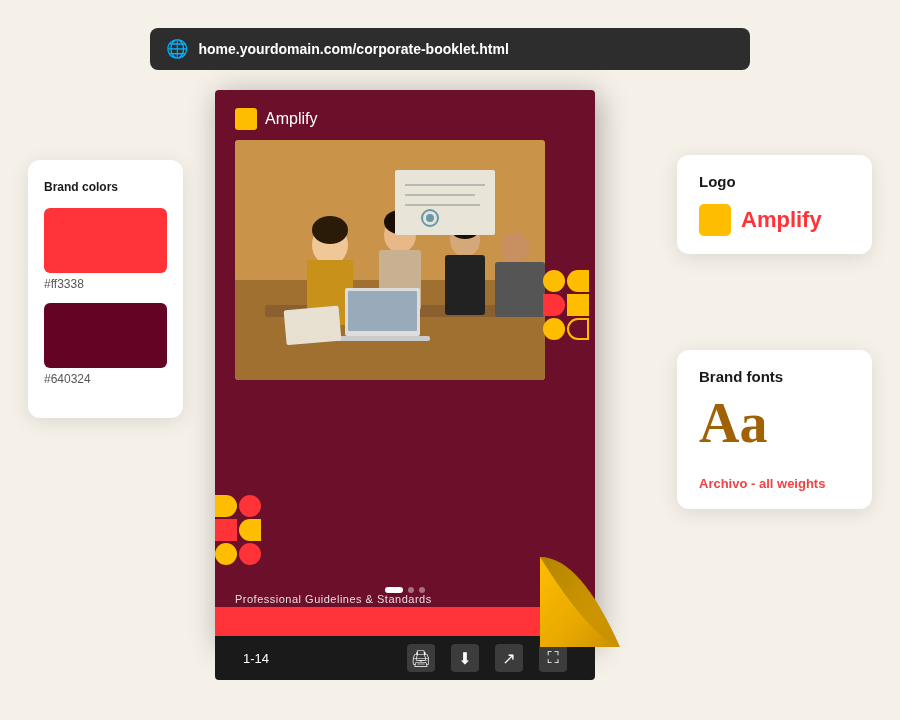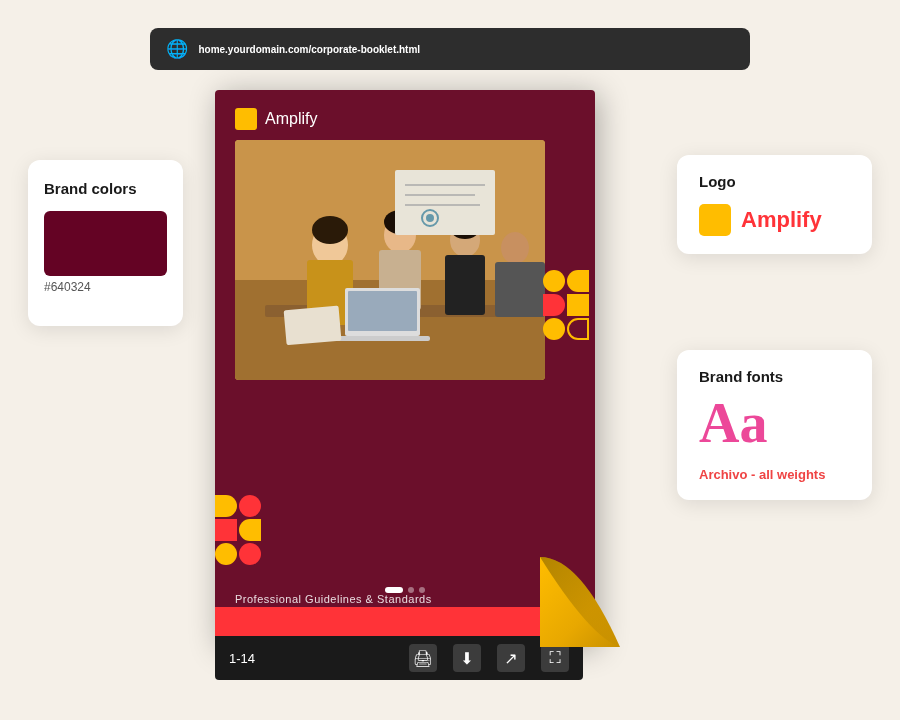--- a/index.html
+++ b/index.html
@@ -25,41 +25,41 @@
       align-items: center;
       gap: 10px;
       z-index: 10;
     }
     .browser-bar .globe-icon {
       color: #aaa;
       font-size: 18px;
     }
     .browser-bar .url {
       color: white;
-      font-size: 10px;
+      font-size: 14px;
       font-weight: 500;
     }
     .browser-bar .url span {
       font-weight: 700;
     }
 
     
     .brand-colors-panel {
       position: absolute;
       left: 28px;
       top: 160px;
       background: white;
       border-radius: 12px;
       padding: 20px 16px;
       width: 155px;
       box-shadow: 0 4px 20px rgba(0,0,0,0.1);
       z-index: 5;
     }
     .brand-colors-panel .panel-title {
-      font-size: 15px;
+      font-size: 12px;
       font-weight: 700;
       color: #1a1a1a;
       margin-bottom: 14px;
     }
     .color-swatch {
       border-radius: 6px;
       margin-bottom: 6px;
     }
     .color-swatch-rect {
       width: 123px;
@@ -211,28 +211,28 @@
     .page-curl svg {
       width: 100%;
       height: 100%;
     }
 
     
     .booklet-toolbar {
       position: absolute;
       bottom: 0;
       left: 0;
-      right: 22px;
+      right: 10px;
       height: 44px;
       background: #1a1a1a;
       border-radius: 0 0 4px 4px;
       display: flex;
       align-items: center;
       justify-content: space-between;
-      padding: 0 14px;
+      padding: 0 28px;
     }
     .toolbar-page {
       color: white;
       font-size: 13px;
     }
     .toolbar-icons {
       display: flex;
       gap: 16px;
     }
     .toolbar-icon {
@@ -319,43 +319,47 @@
     }
     .fonts-panel .panel-title {
       font-size: 15px;
       font-weight: 700;
       color: #1a1a1a;
       margin-bottom: 10px;
     }
     .font-sample {
       font-size: 56px;
       font-weight: 700;
-      color: #ec4899;
+      color: #a16207;
       line-height: 1;
-      margin-bottom: 16px;
+      margin-bottom: 25px;
       font-family: Georgia, serif;
     }
     .font-name {
       font-size: 13px;
       font-weight: 600;
       color: #ef4444;
     }
   </style>
 </head>
 <body>
 
 <div class="browser-bar">
   <span class="globe-icon">🌐</span>
   <span class="url">
     <span>home.yourdomain.com/</span><span>corporate-booklet.html</span>
   </span>
 </div>
 
 <div class="brand-colors-panel">
   <div class="panel-title">Brand colors</div>
+  <div class="color-swatch">
+    <div class="color-swatch-rect" style="background:#ff3338;"></div>
+    <div class="color-label">#ff3338</div>
+  </div>
   <div class="color-swatch">
     <div class="color-swatch-rect" style="background:#640324;"></div>
     <div class="color-label">#640324</div>
   </div>
 </div>
 
 <div class="booklet-container">
   <div class="booklet">
 
     <div class="booklet-header">

